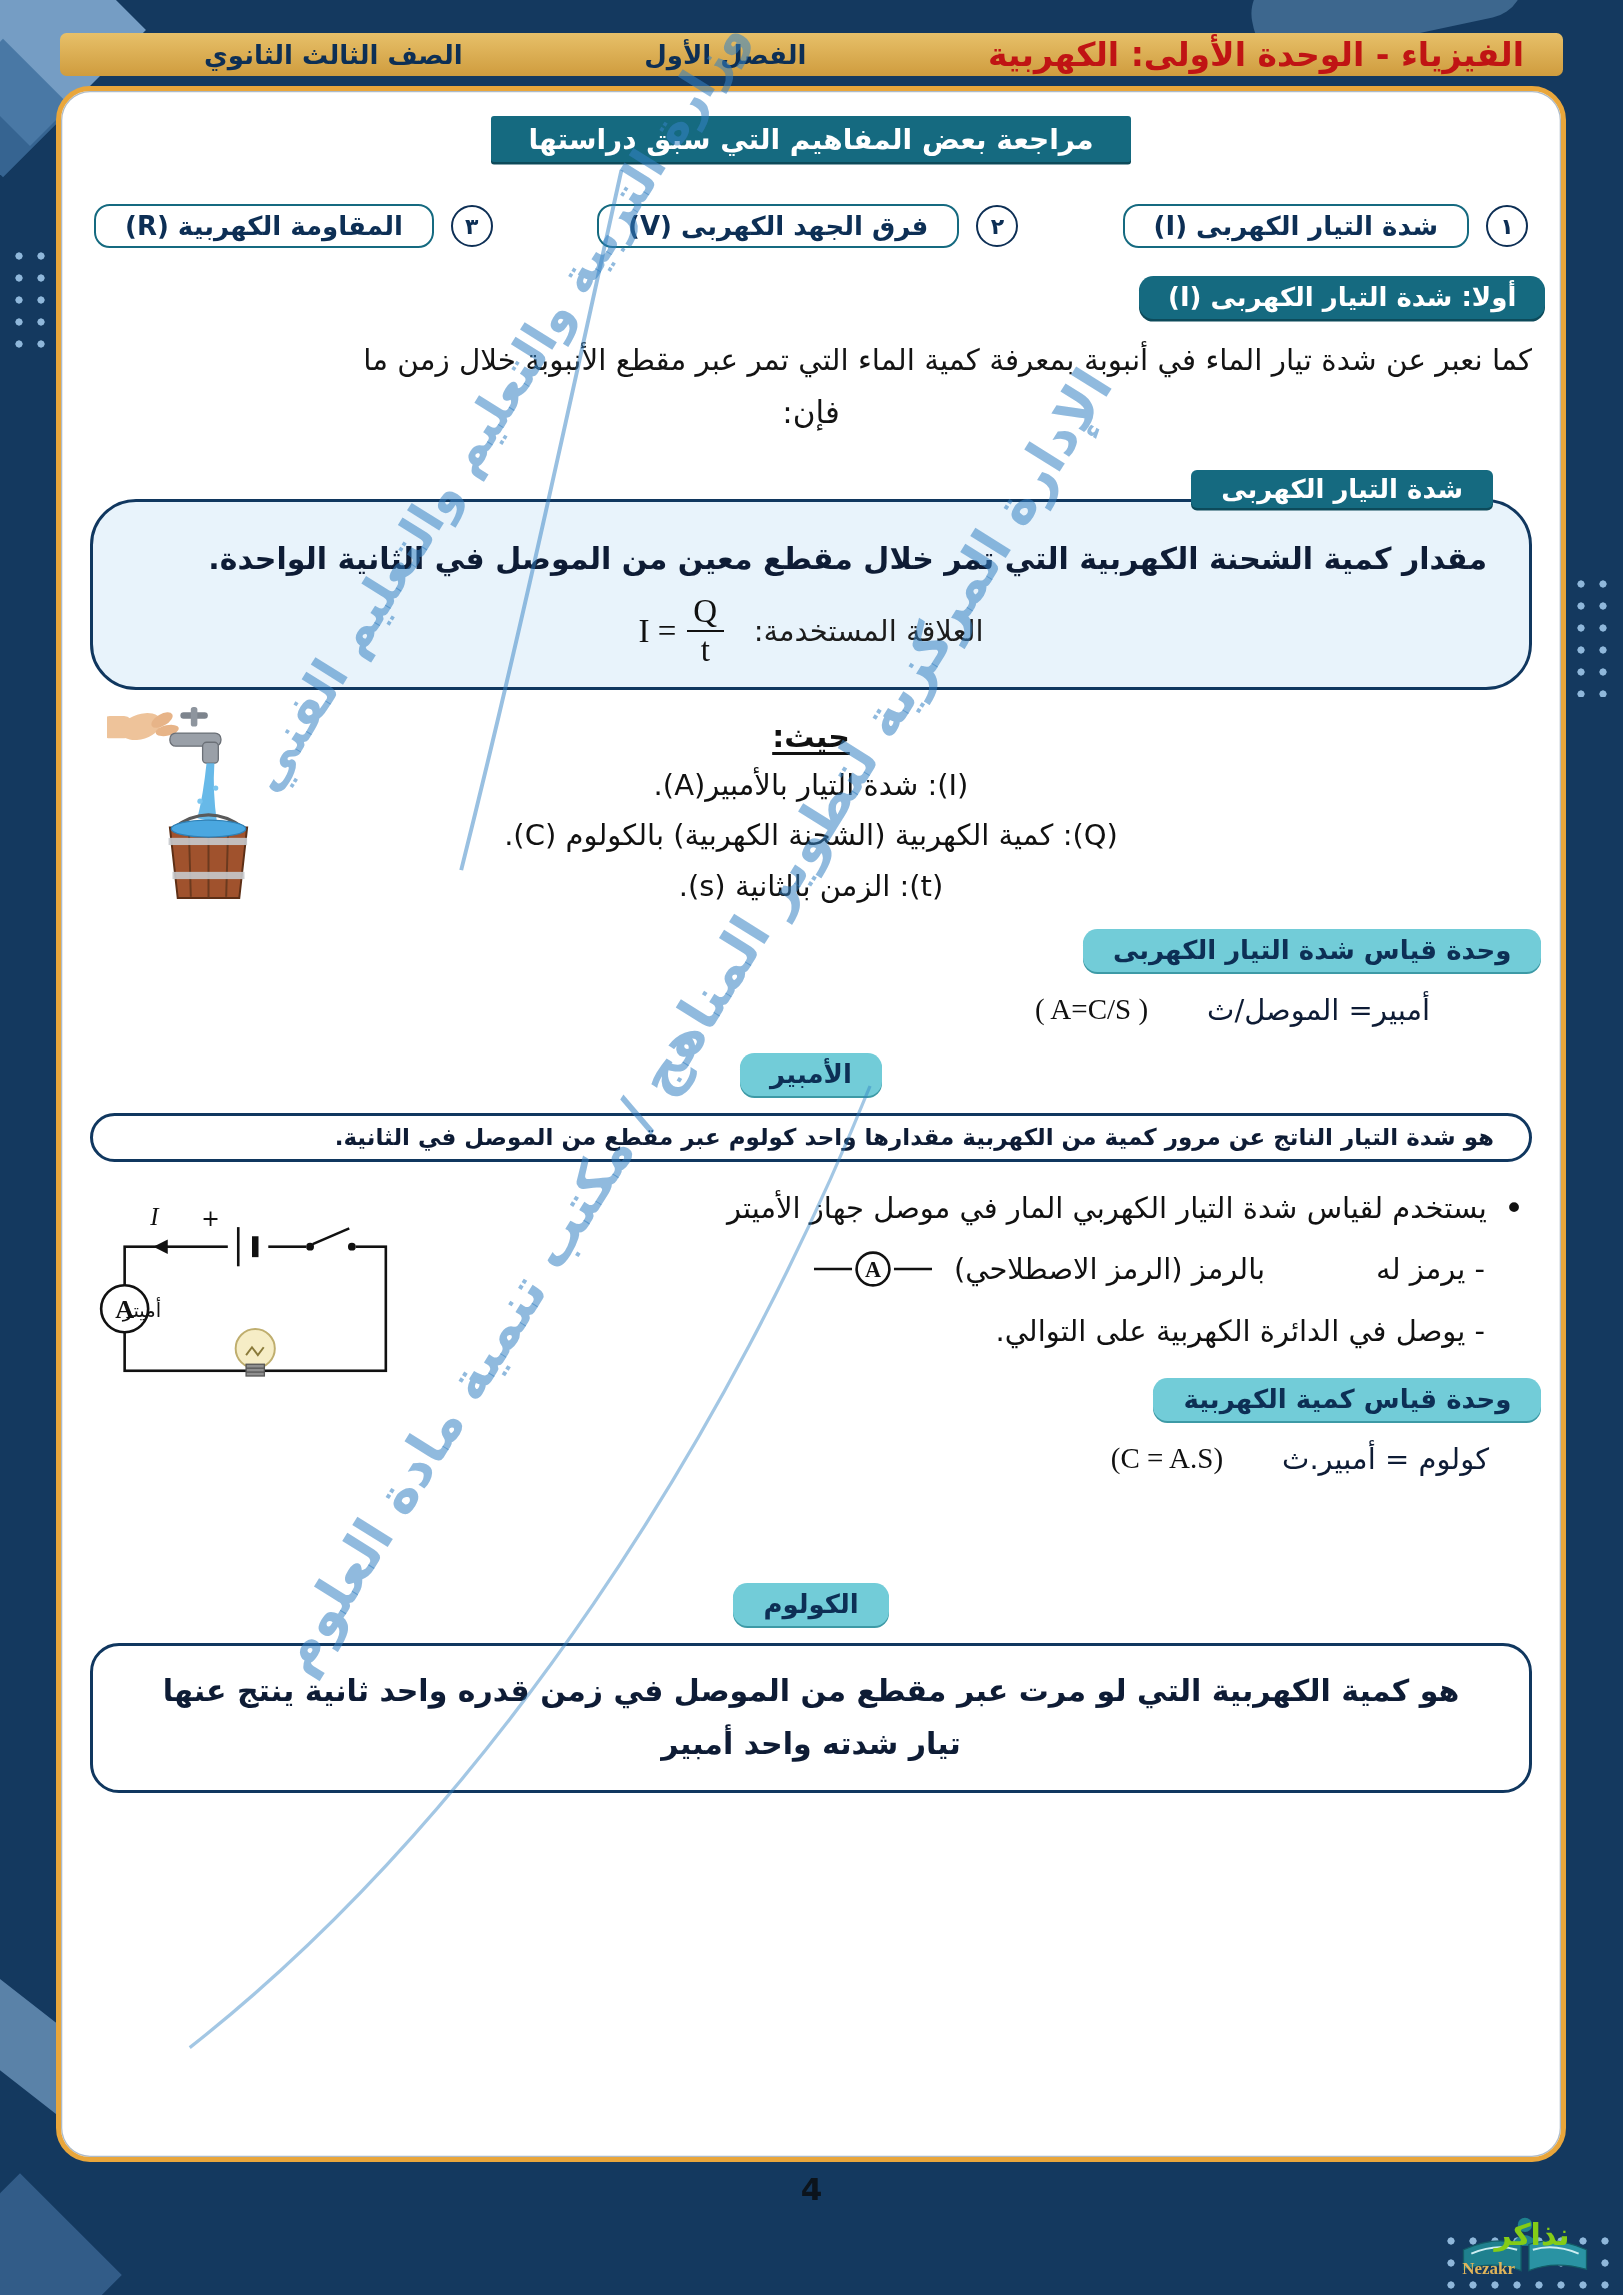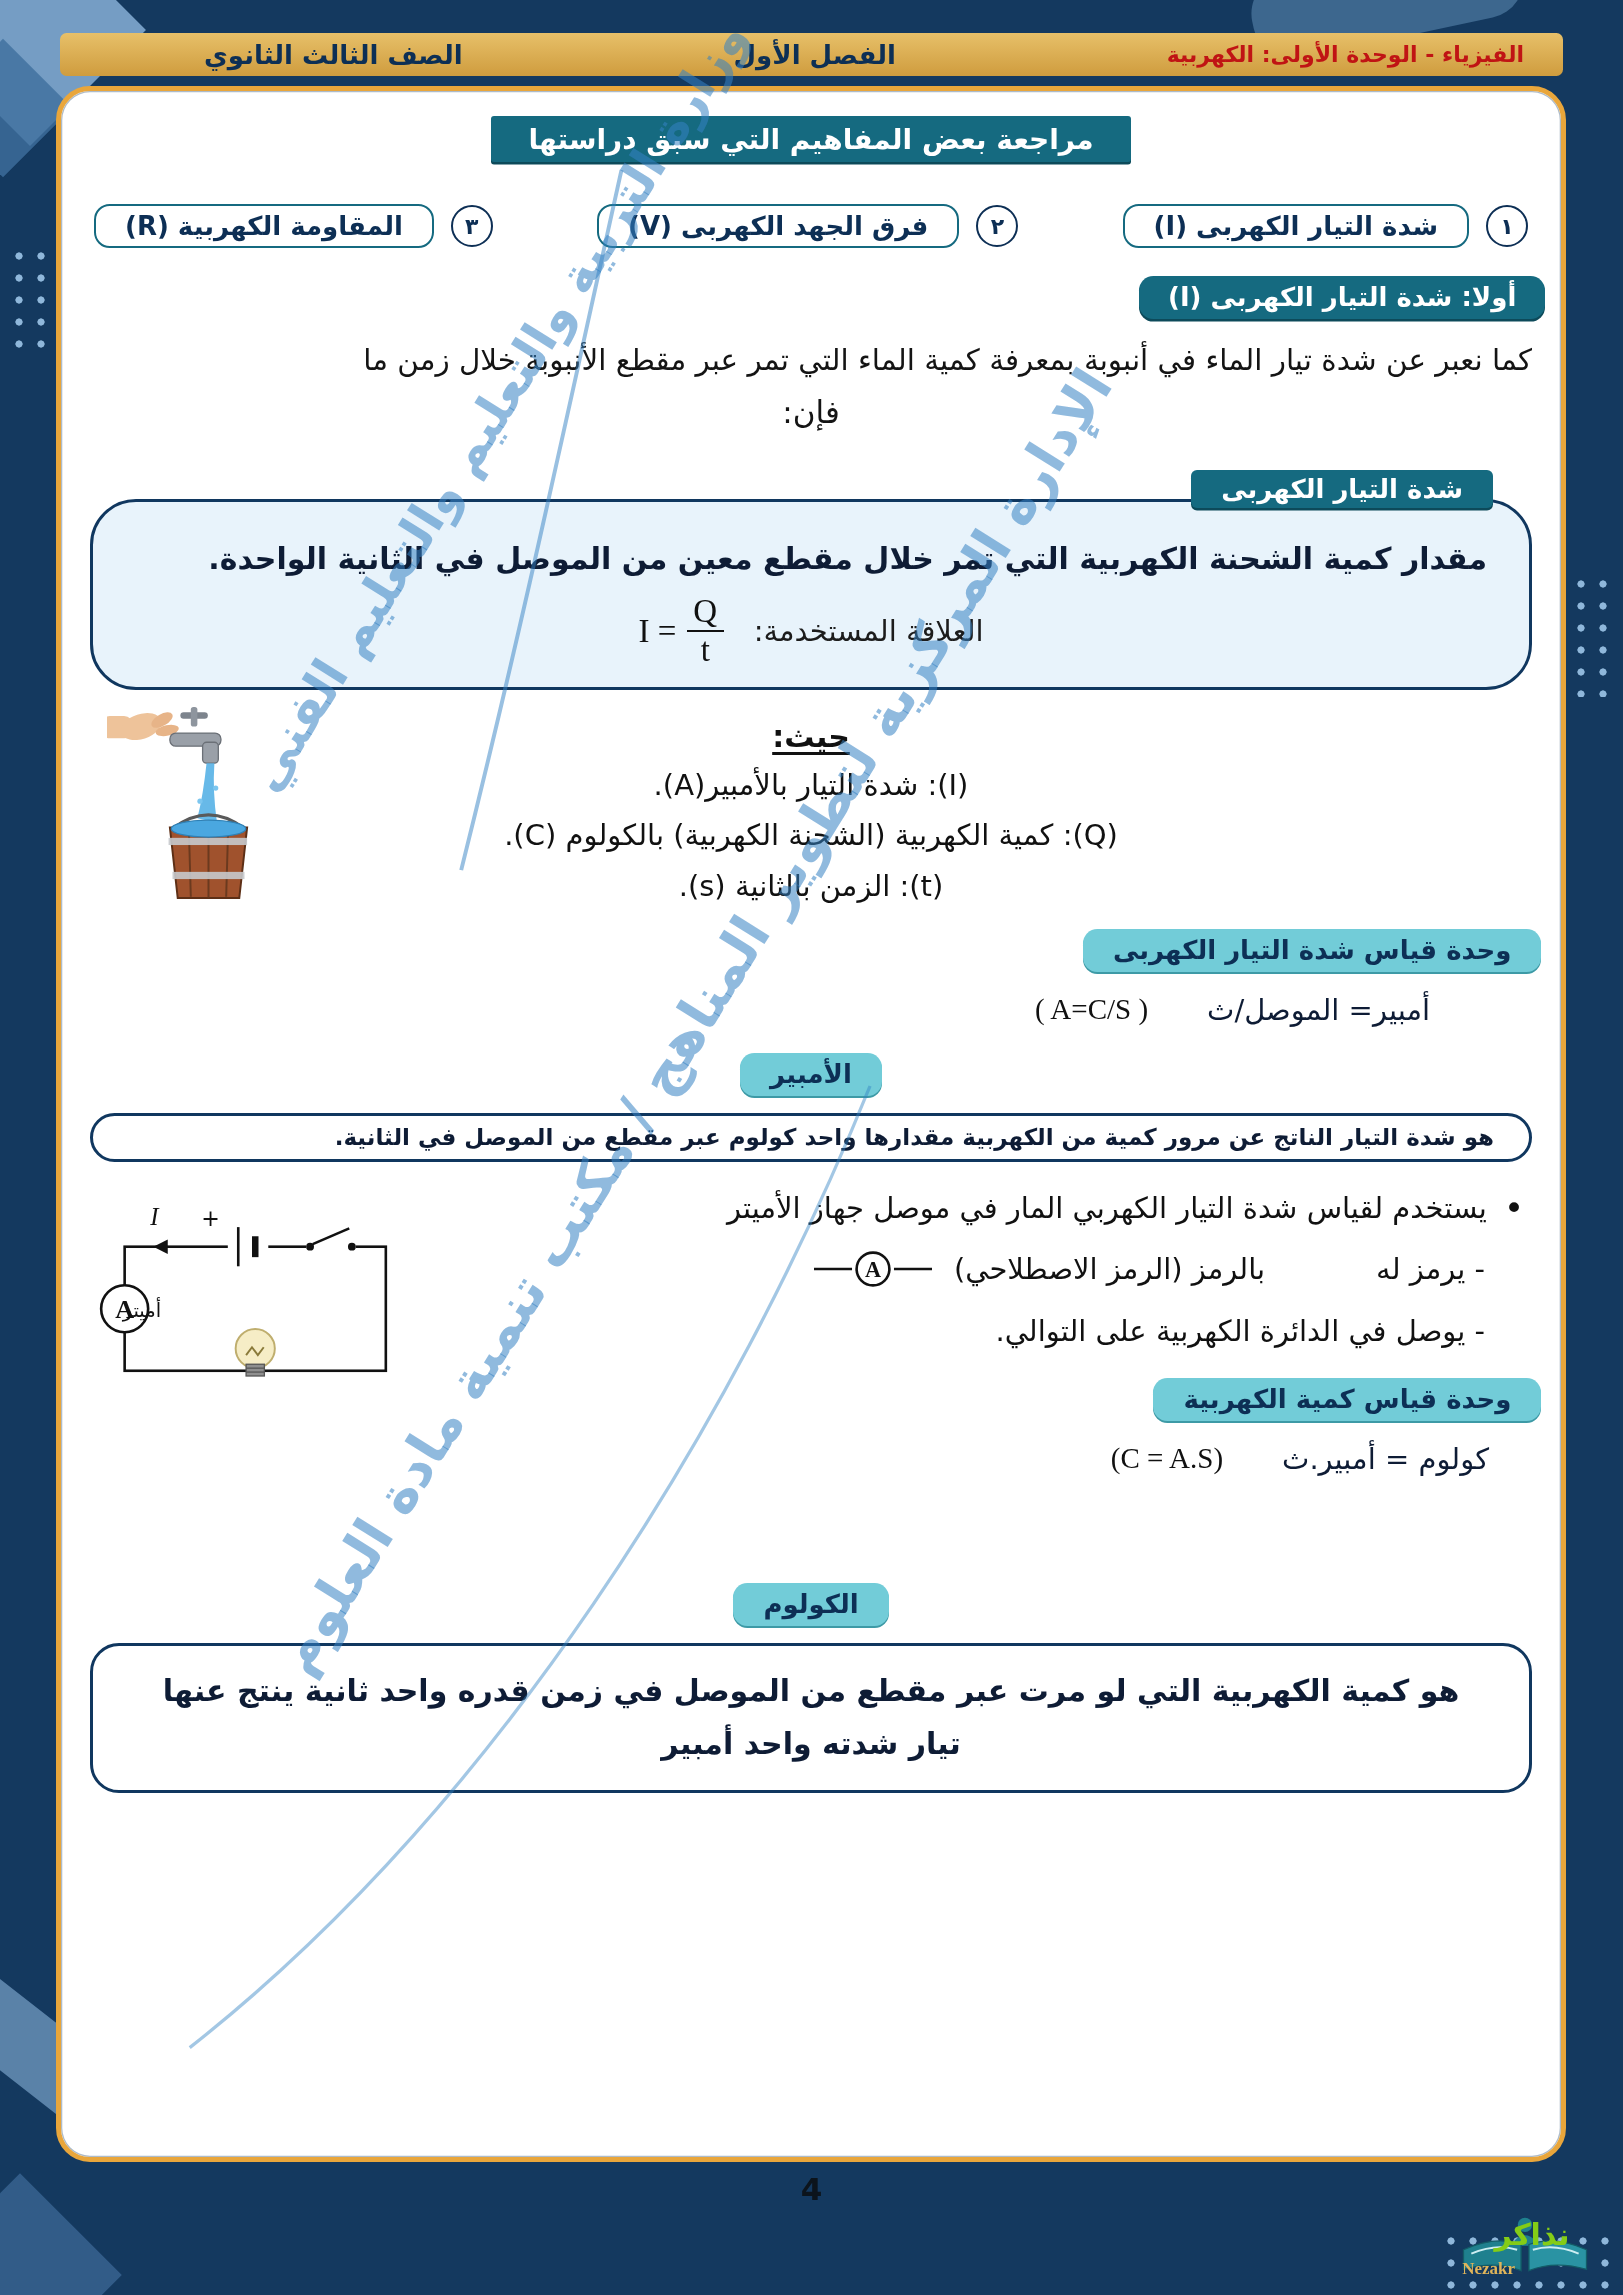--- a/index.html
+++ b/index.html
@@ -15,21 +15,21 @@
   .corner-bl{bottom:-52px;left:-52px;width:144px;height:144px;background:#35618d;transform:rotate(45deg);opacity:.9;}
   .dots{position:absolute;z-index:0;background-image:radial-gradient(circle,rgba(150,190,225,.95) 3.3px,transparent 3.9px);background-size:22px 22px;}
   .dots-left{left:7.9px;top:245px;width:92px;height:105px;}
   .dots-right{right:2.6px;top:573px;width:72px;height:124px;}
   .dots-br{right:13px;bottom:2.6px;width:170px;height:62px;}
 
   
   .header-bar{position:absolute;z-index:1;top:33px;left:60px;right:60px;height:43px;
     background:linear-gradient(180deg,#e7c069,#cf9c3e);border-radius:6.5px;
     display:flex;align-items:center;justify-content:space-between;direction:rtl;padding:0 39px;box-sizing:border-box;}
-  .h-unit{color:#c01414;font-weight:bold;font-size:22px;}
+  .h-unit{color:#c01414;font-weight:bold;font-size:33px;}
   .h-chapter{color:#0d2f55;font-weight:bold;font-size:26px;}
   .h-grade{color:#0d2f55;font-weight:bold;font-size:26px;margin-left:105px;}
 
   
   .frame{position:absolute;z-index:1;top:86px;left:56px;width:1510px;height:2076px;background:#ffffff;
     border:5.9px solid #e9a63b;border-radius:34px;box-sizing:border-box;direction:rtl;
     box-shadow:inset 0 0 0 1.3px rgba(20,60,100,.35);}
 
   .review-badge{margin:25px auto 0;width:fit-content;padding:6.5px 37px;background:#156a80;color:#fff;
     font-weight:bold;font-size:28px;border-radius:3px;box-shadow:0 2.6px 0 #0d4a5a;}

